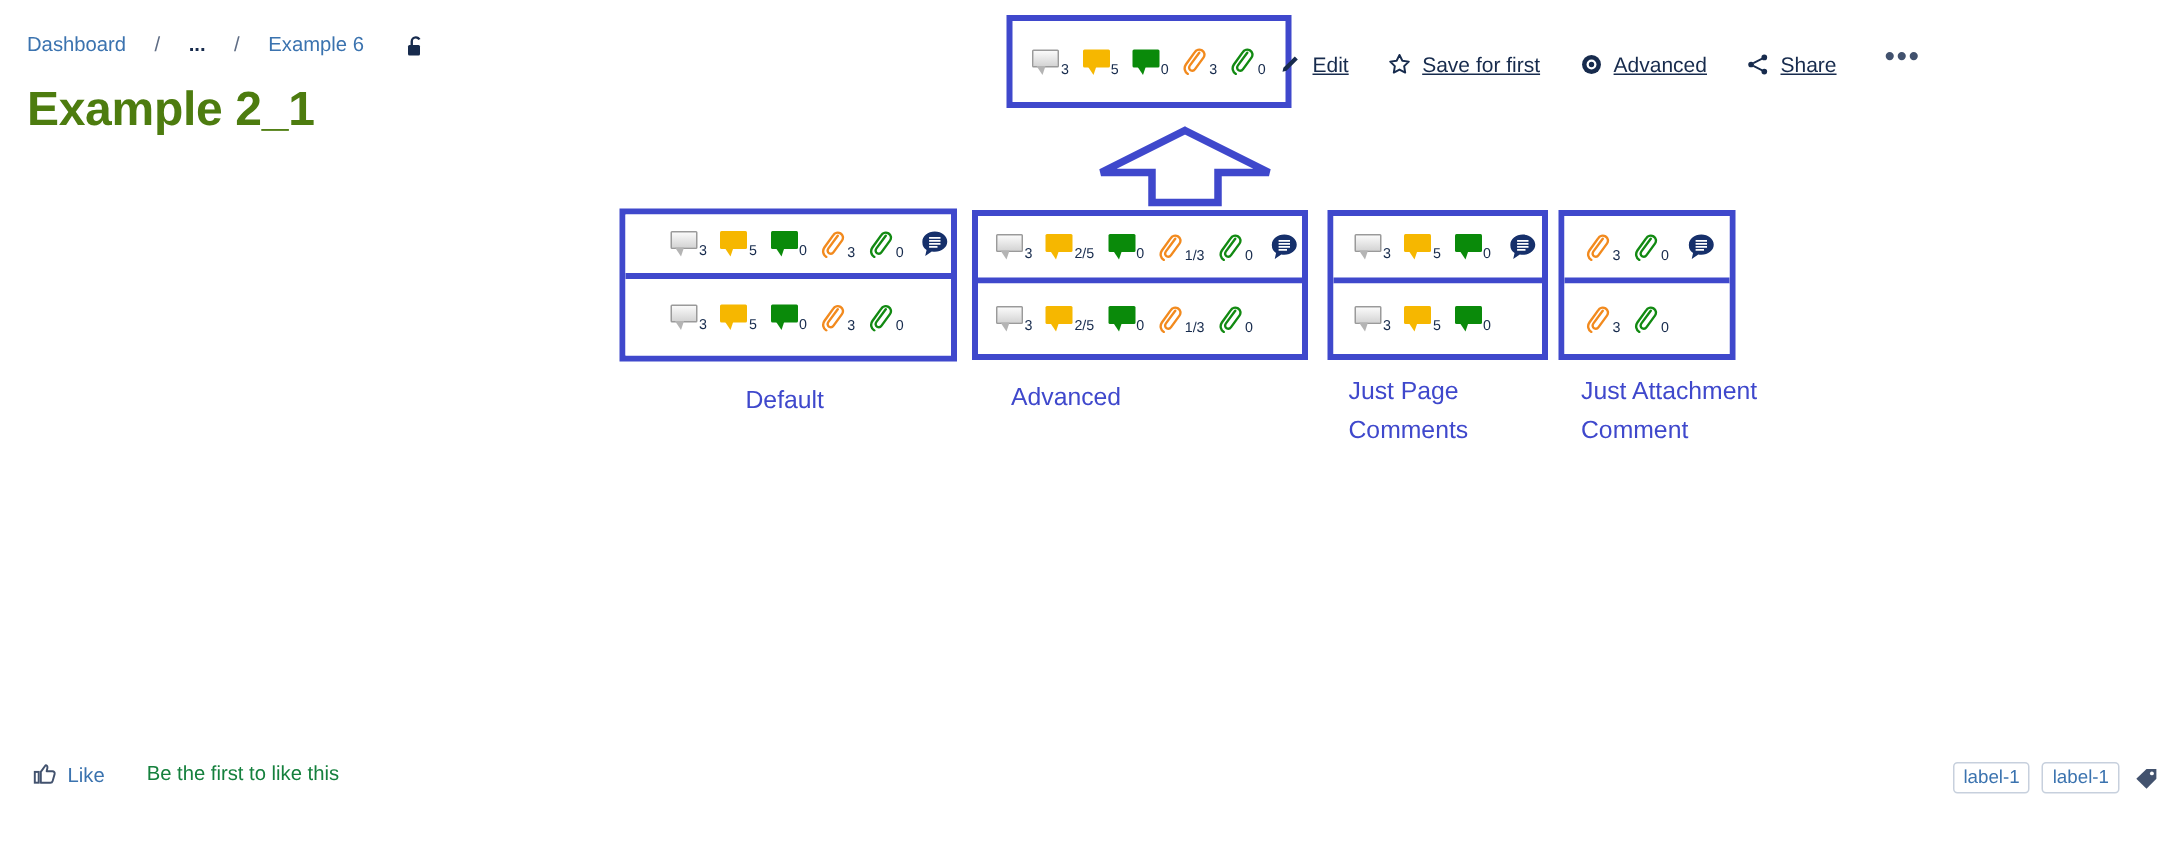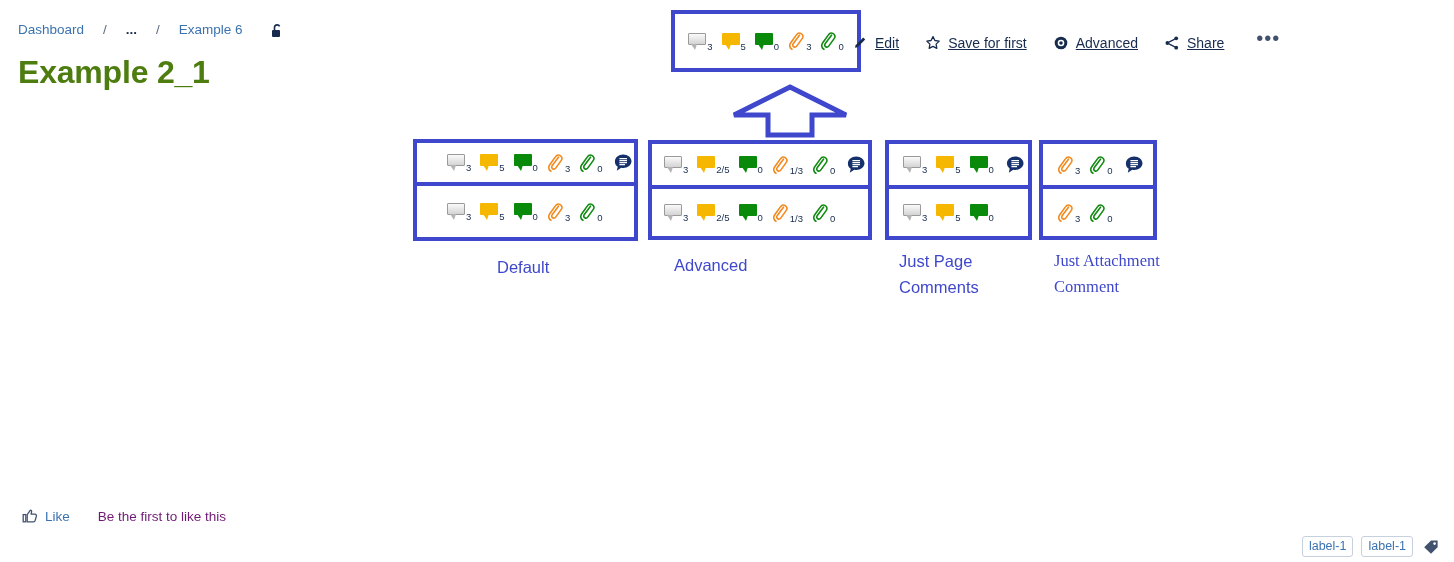--- a/index.html
+++ b/index.html
@@ -207,40 +207,38 @@
     line-height: 26px;
     text-align: left;
   }
 
   
   .footer-like {
     position: absolute;
     left: 22px;
     top: 508px;
     display: flex;
-    align-items: center;
     font-size: 13.5px;
   }
   .like-btn {
     display: flex;
     align-items: center;
     color: #3b73af;
     cursor: pointer;
     margin-right: 28px;
   }
   .like-btn .ico { margin-right: 7px; display: inline-flex; }
-  .like-text { color: #701a75; }
+  .like-text { color: #15803d; }
 
   .footer-labels {
     position: absolute;
     right: 14px;
     top: 508px;
     display: flex;
     align-items: center;
-    margin-top: 28px;
   }
   .label-chip {
     border: 1px solid #c7d0dd;
     border-radius: 3px;
     color: #3b73af;
     font-size: 12.5px;
     padding: 2px 6px 3px;
     margin-right: 8px;
     background: #fff;
     cursor: pointer;
@@ -617,21 +615,21 @@
       </span>
       <span class="icon-unit">
         <span class="clip"><svg width="17" height="18" viewBox="0 0 17 18">
               <path d="M11.5 3.2 5.3 11.6c-.9 1.2-.6 2.6.4 3.2 1 .6 2.3.3 3-.7l5.6-7.7c1.2-1.7.7-3.8-1-4.8-1.7-1-3.8-.4-4.9 1.3L2.6 11c-1.5 2.2-.9 5 1.3 6.3" fill="none" stroke="#128a12" stroke-width="1.6" stroke-linecap="round"></path>
             </svg></span>
         <span class="icon-count">0</span>
       </span>
     </div>
   </div>
 </div>
-<div class="caption" style="left:1054px; top:248px; width:150px;font-family:Liberation Serif, serif;">Just Attachment Comment</div>
+<div class="caption" style="left:1054px; top:248px; width:150px;">Just Attachment Comment</div>
 
 <div class="footer-like">
   <div class="like-btn">
     <span class="ico">
       <svg width="16" height="16" viewBox="0 0 16 16">
         <rect x="1.2" y="6.6" width="2.6" height="7.2" fill="none" stroke="#42526e" stroke-width="1.3"></rect>
         <path d="M5.2 13.8V6.6l3.2-4.4c.9 0 1.4.7 1.2 1.7l-.5 2.3h3.9c1 0 1.7.9 1.4 1.9l-1.3 4.5c-.2.7-.8 1.2-1.5 1.2z" fill="none" stroke="#42526e" stroke-width="1.3" stroke-linejoin="round"></path>
       </svg>
     </span>
     <span>Like</span>

